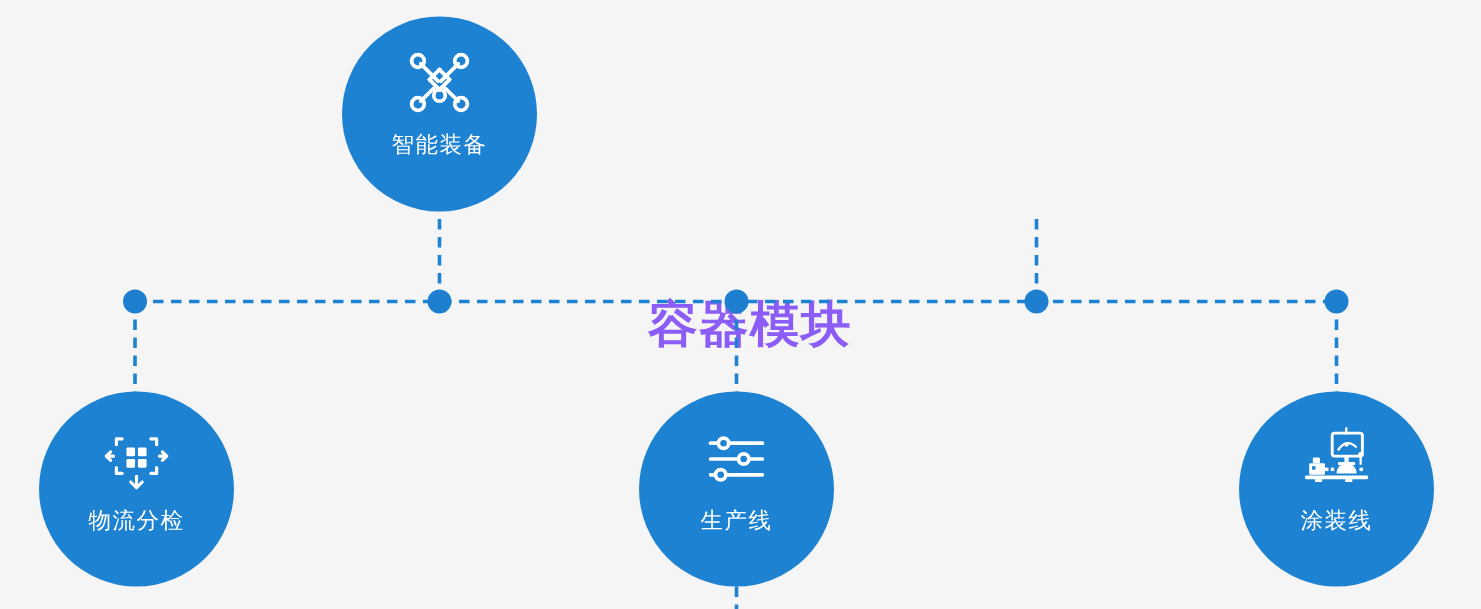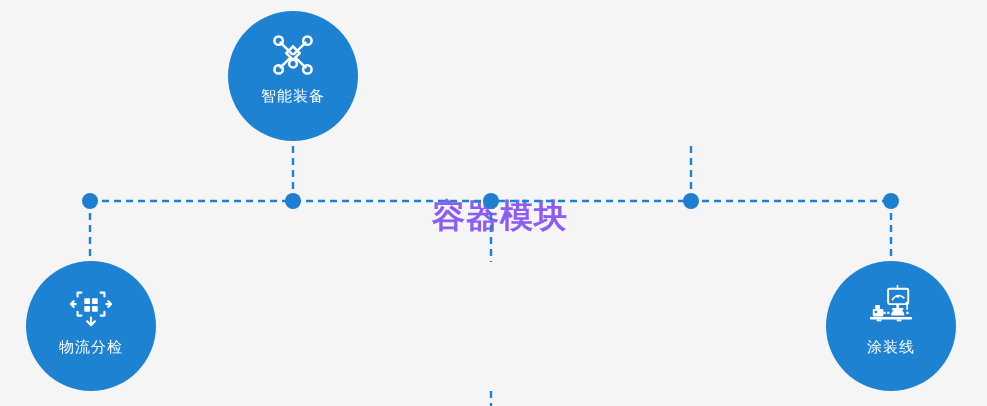--- a/index.html
+++ b/index.html
@@ -154,20 +154,37 @@
           <rect x="17" y="16" width="6" height="6" rx="0.8"></rect>
           <rect x="25" y="16" width="6" height="6" rx="0.8"></rect>
           <rect x="17" y="24" width="6" height="6" rx="0.8"></rect>
           <rect x="25" y="24" width="6" height="6" rx="0.8"></rect>
         </g>
       </svg>
     </span>
     <span class="node-label">物流分检</span>
   </div>
 
+  <div class="node" id="node-3">
+    <span class="icon-wrap">
+      <svg viewBox="0 0 48 48" xmlns="http://www.w3.org/2000/svg">
+        <g stroke="#ffffff" stroke-width="2.6" fill="none" stroke-linecap="round">
+          <line x1="6" y1="13" x2="42" y2="13"></line>
+          <line x1="6" y1="24" x2="42" y2="24"></line>
+          <line x1="6" y1="35" x2="42" y2="35"></line>
+        </g>
+        <g fill="#1e82d2" stroke="#ffffff" stroke-width="2.6">
+          <circle cx="15" cy="13" r="3.6"></circle>
+          <circle cx="29" cy="24" r="3.6"></circle>
+          <circle cx="13" cy="35" r="3.6"></circle>
+        </g>
+      </svg>
+    </span>
+    <span class="node-label">生产线</span>
+  </div>
 
   <div class="node" id="node-4">
     <span class="icon-wrap">
       <svg viewBox="0 0 48 48" xmlns="http://www.w3.org/2000/svg">
         <g fill="#ffffff" stroke="none">
 
           <rect x="30" y="2" width="1.6" height="5"></rect>
 
           <rect x="21" y="6" width="21" height="16" rx="1.6" fill="none" stroke="#ffffff" stroke-width="2"></rect>
           <path d="M25 18 q6 -9 13 -2" fill="none" stroke="#ffffff" stroke-width="1.6"></path>

